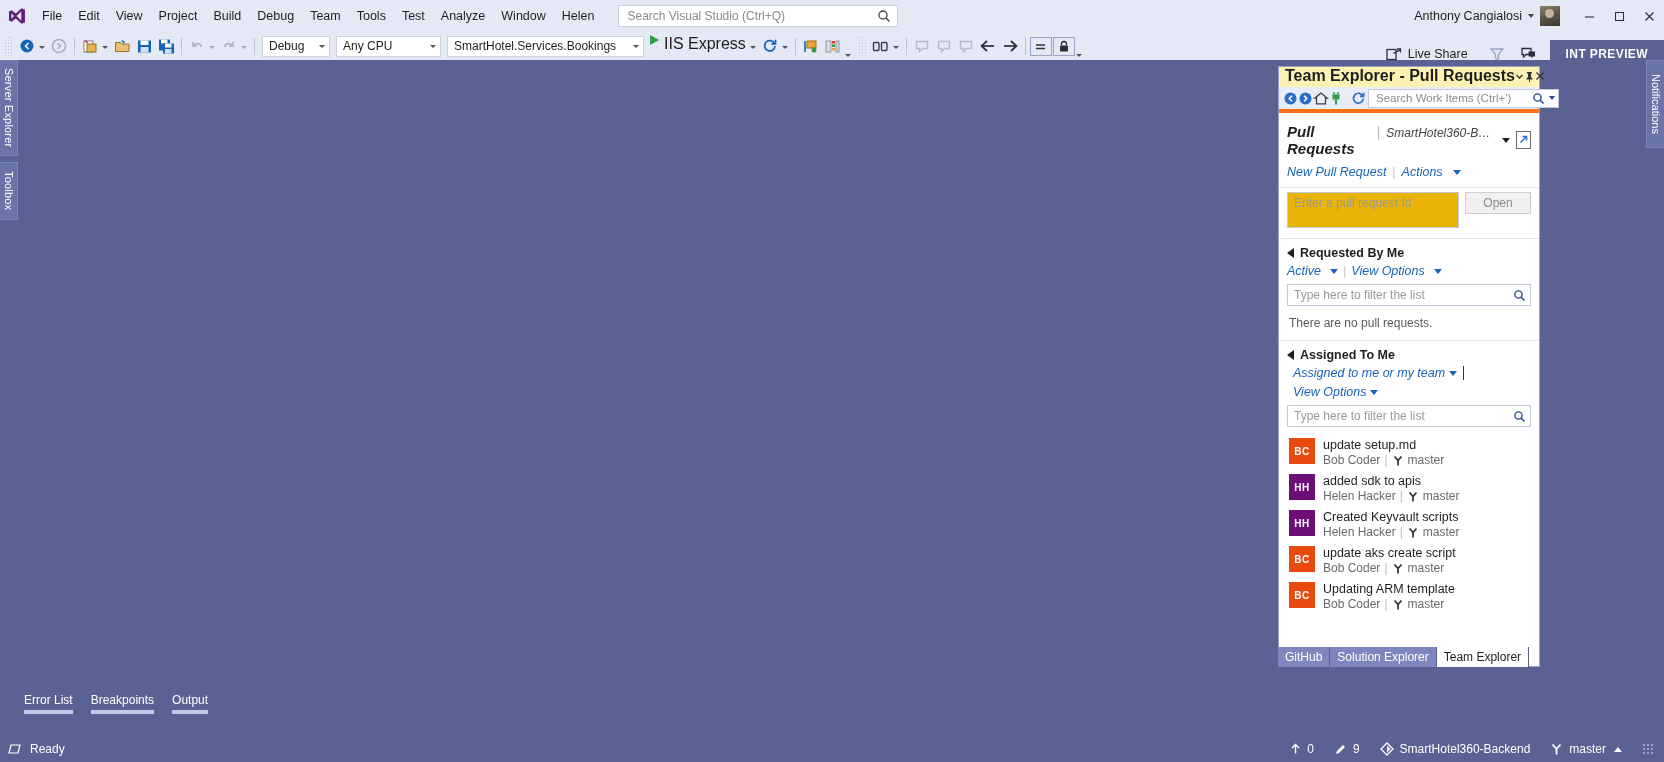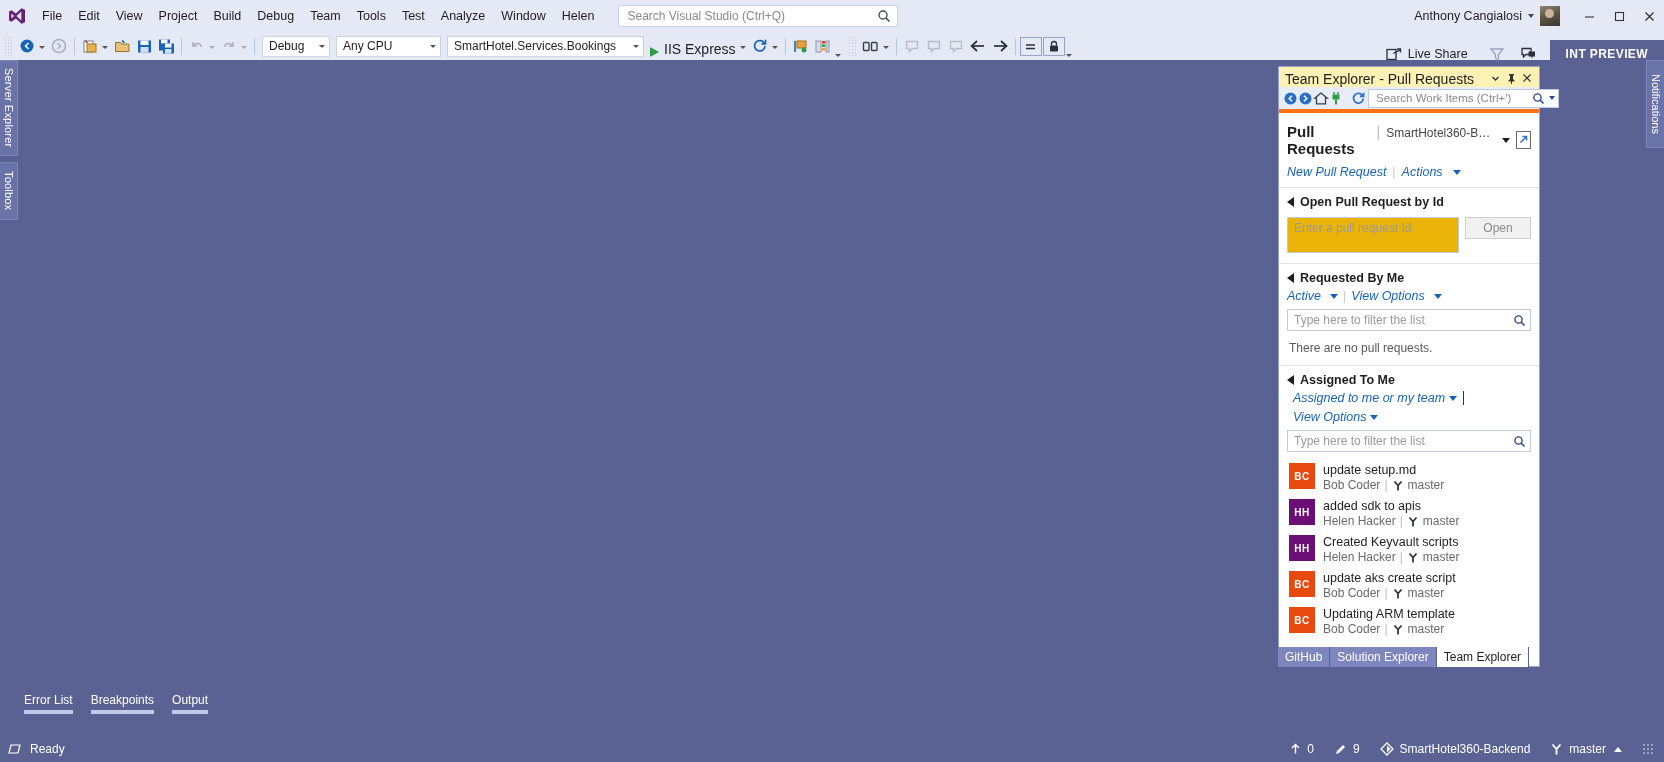--- a/index.html
+++ b/index.html
@@ -105,22 +105,22 @@
     display: flex; align-items: center; justify-content: space-between;
     padding: 0 4px 0 6px; font-size: 12px; color: #1e1e1e; margin: 0 3px;
   }
   .combo .lbl { white-space: nowrap; overflow: hidden; }
   .combo .cv {
     width: 0; height: 0; margin-left: 8px;
     border-left: 3px solid transparent; border-right: 3px solid transparent;
     border-top: 3.5px solid #555;
   }
   .run-btn {
-    display: flex; align-items: flex-end; height: 22px; padding: 0 3px;
-    font-size: 14px; color: #1e1e1e;
+    display: flex; align-items: flex-start; height: 22px; padding: 0 3px;
+    font-size: 16px; color: #1e1e1e;
   }
   .play-tri {
     width: 0; height: 0; margin-right: 5px;
     border-top: 5.5px solid transparent; border-bottom: 5.5px solid transparent;
     border-left: 9px solid #2e9e43;
   }
 
   .tb-right {
     position: absolute; right: 0; top: 8px; height: 28px;
     display: flex; align-items: center;
@@ -186,23 +186,23 @@
   
   .te-panel {
     position: absolute; left: 1278px; top: 66px;
     width: 262px; height: 601px;
     background: #ffffff;
     border: 1px solid #9aa2cc;
     display: flex; flex-direction: column;
   }
   .te-title {
     height: 20px; background: #fdf2b3;
-    display: flex; align-items: flex-end;
+    display: flex; align-items: flex-start;
     padding: 0 4px 0 6px;
-    font-size: 14px; color: #1e1e1e; font-weight: normal;
+    font-size: 16px; color: #1e1e1e; font-weight: bold;
   }
   .te-title .tname { flex: 1; white-space: nowrap; }
   .te-ctl {
     width: 16px; height: 18px; display: flex;
     align-items: center; justify-content: center;
     color: #333; font-size: 11px;
   }
 
   .te-toolbar {
     height: 26px; background: #e8ecf7;
@@ -224,20 +224,21 @@
     min-width: 0;
   }
   .te-search input::placeholder { color: #8a8a8a; }
 
   .te-body {
     flex: 1; overflow: hidden; background: #fff; position: relative;
   }
   .te-head {
     display: flex; align-items: baseline; gap: 6px;
     padding: 10px 8px 2px 8px;
+    font-style: italic;
   }
   .te-head h2 {
     margin: 0; font-size: 15px; font-weight: bold; color: #1e1e1e;
   }
   .te-head .pipe { color: #bbb; font-size: 14px; }
   .te-head .repo {
     font-size: 12px; color: #444; white-space: nowrap;
     overflow: hidden; text-overflow: ellipsis; max-width: 118px;
   }
   .te-head .drop {
@@ -725,24 +726,20 @@
 
     <div class="te-links">
       <a class="lnk">New Pull Request</a>
       <span class="vsep">|</span>
       <a class="lnk">Actions</a>
         <span class="lcaret"></span>
     </div>
 
     <div class="sect-rule"></div>
 
-    <div class="sect-hdr">
-      <span class="tri-open"></span>
-      <span>Open Pull Request by Id</span>
-    </div>
     <div class="id-row">
       <div class="id-input">
         <input type="text" placeholder="Enter a pull request Id" style="">
       </div>
       <div class="open-btn">Open</div>
     </div>
 
     <div class="sect-rule"></div>
 
     <div class="sect-hdr">

